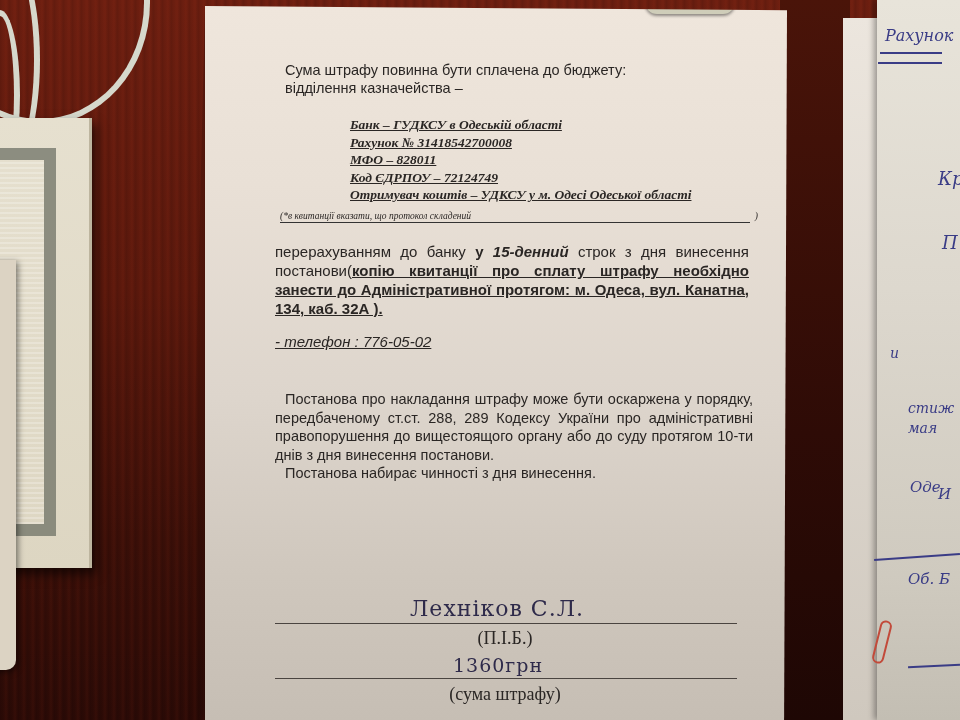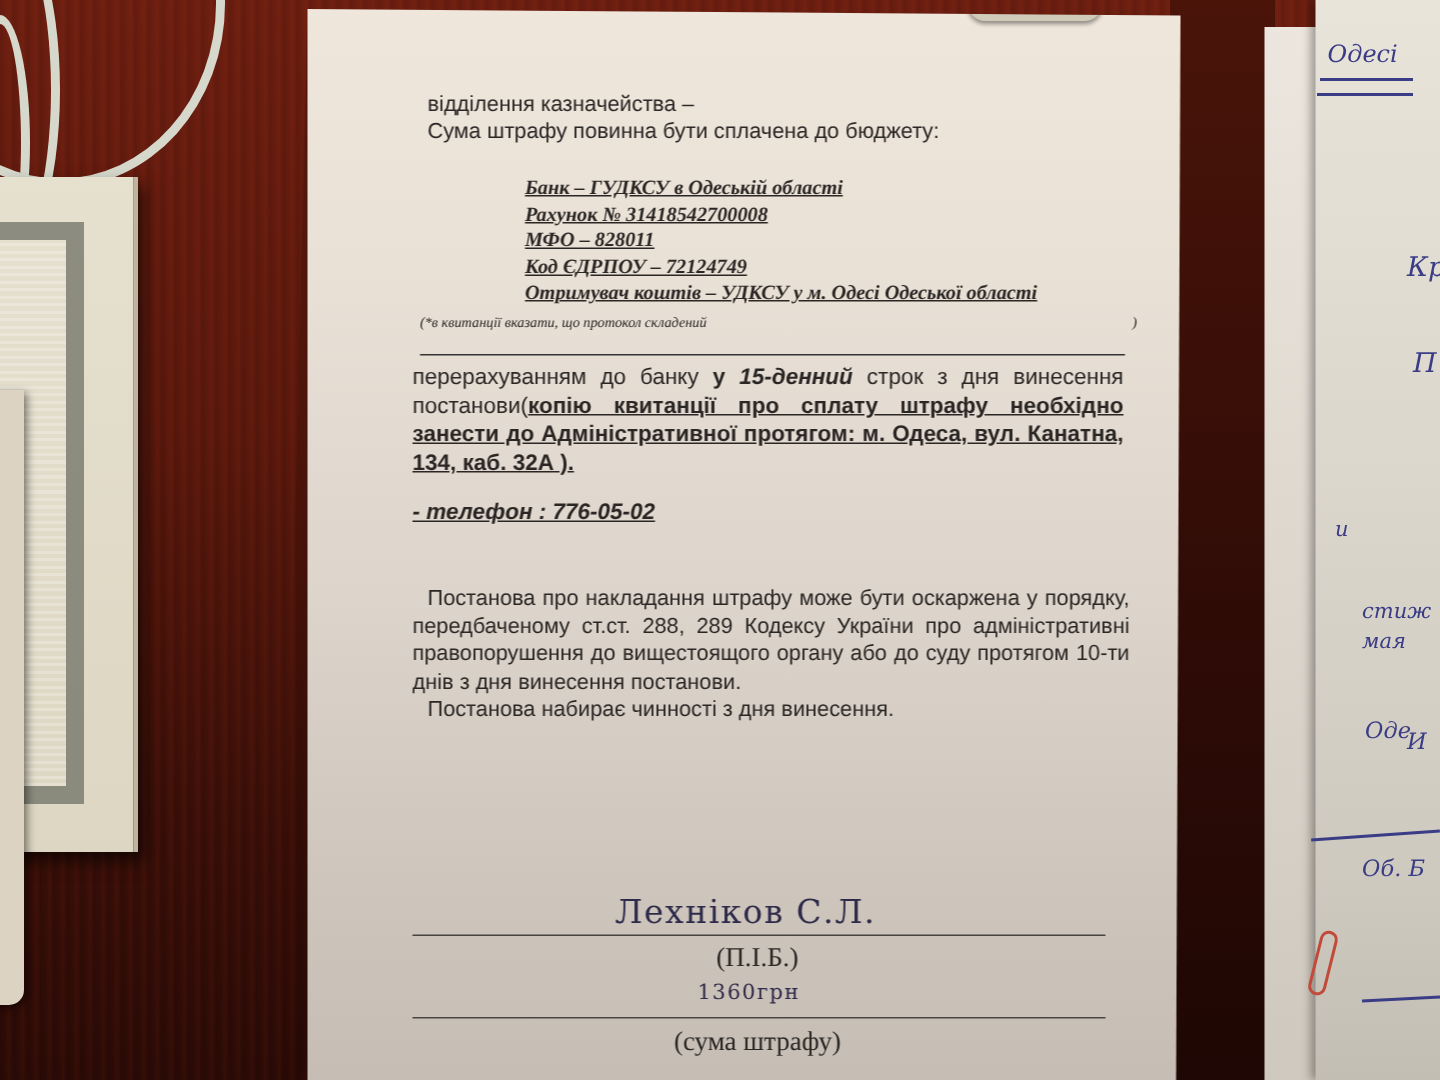--- a/index.html
+++ b/index.html
@@ -67,32 +67,32 @@
     .intro { position: absolute; left: 80px; top: 55px; font-size: 14.5px; line-height: 18px; }
     .bank {
       position: absolute; left: 145px; top: 110px;
       font-family: "Liberation Serif", serif; font-style: italic; font-weight: bold;
       font-size: 13.5px; line-height: 17.5px;
     }
     .bank div span { text-decoration: underline; }
     .note {
       position: absolute; left: 75px; top: 205px; width: 470px;
       font-family: "Liberation Serif", serif; font-style: italic; font-size: 9.5px;
-      border-bottom: 1px solid #333; padding-bottom: 15px;
+      border-bottom: 1px solid #333; padding-bottom: 1px;
     }
     .note .close { position: absolute; right: -8px; top: 0; }
     .para1 {
       position: absolute; left: 70px; top: 236px; width: 474px;
       font-size: 15px; line-height: 19px; text-align: justify;
     }
     .para1 .u { text-decoration: underline; font-weight: bold; }
     .para1 .bi { font-weight: bold; font-style: italic; }
     .phone {
       position: absolute; left: 70px; top: 327px;
-      font-size: 15px; font-weight: bold; font-style: italic; text-decoration: underline;
+      font-size: 15px; font-weight: normal; font-style: italic; text-decoration: underline;
     }
     .para2 {
       position: absolute; left: 70px; top: 384px; width: 478px;
       font-size: 14.5px; line-height: 18.5px; text-align: justify;
     }
     .para2 p { text-indent: 10px; }
     .sig-line {
       position: absolute; left: 70px; width: 462px; height: 1px; background: #4a4440;
     }
     .sig-label {
@@ -132,22 +132,22 @@
 
 <div class="notebook">
   <div class="notebook-border"></div>
 </div>
 <div class="left-sheet"></div>
 
 <div class="doc">
   <div class="clip"></div>
 
   <div class="intro">
+    <div>Сума штрафу повинна бути сплачена до бюджету:</div>
     <div>відділення казначейства –</div>
-    <div>Сума штрафу повинна бути сплачена до бюджету:</div>
   </div>
 
   <div class="bank">
     <div><span>Банк – ГУДКСУ в Одеській області</span></div>
     <div><span>Рахунок № 31418542700008</span></div>
     <div><span>МФО – 828011</span></div>
     <div><span>Код ЄДРПОУ – 72124749</span></div>
     <div><span>Отримувач коштів – УДКСУ у м. Одесі Одеської області</span></div>
   </div>
 
@@ -164,28 +164,28 @@
 
   <div class="para2">
     <p>Постанова про накладання штрафу може бути оскаржена у порядку, передбаченому ст.ст. 288, 289 Кодексу України про адміністративні правопорушення до вищестоящого органу або до суду протягом 10-ти днів з дня винесення постанови.</p>
     <p>Постанова набирає чинності з дня винесення.</p>
   </div>
 
   <div class="handwriting" style="left:205px; top:590px;">Лехнiков С.Л.</div>
   <div class="sig-line" style="top:617px;"></div>
   <div class="sig-label" style="left:200px; top:622px;">(П.І.Б.)</div>
 
-  <div class="handwriting" style="left:260px; top:648px; font-size:14px;">1360грн</div>
+  <div class="handwriting" style="left:248px; top:648px; font-size:19px;">1360грн</div>
   <div class="sig-line" style="top:672px;"></div>
   <div class="sig-label" style="left:200px; top:678px;">(сума штрафу)</div>
 </div>
 
 <div class="pad-under"></div>
 <div class="pad"></div>
-<div class="pad-note" style="left:885px; top:26px; font-size:16px;">Одесі</div>
+<div class="pad-note" style="left:885px; top:26px; font-size:16px;">Рахунок</div>
 <div class="pad-line" style="left:880px; top:52px; width:62px;"></div>
 <div class="pad-line" style="left:878px; top:62px; width:64px;"></div>
 <div class="pad-note" style="left:938px; top:168px;">Кр</div>
 <div class="pad-note" style="left:942px; top:232px;">П</div>
 <div class="pad-note" style="left:890px; top:345px; font-size:14px;">и</div>
 <div class="pad-note" style="left:908px; top:400px; font-size:14px;">стиж</div>
 <div class="pad-note" style="left:908px; top:420px; font-size:14px;">мая</div>
 <div class="pad-note" style="left:910px; top:442px; font-size:15px;margin-top:36px;">Оде</div>
 <div class="pad-note" style="left:938px; top:485px; font-size:15px;">И</div>
 <div class="pad-line" style="left:874px; top:556px; width:86px; transform:rotate(-4deg);"></div>

